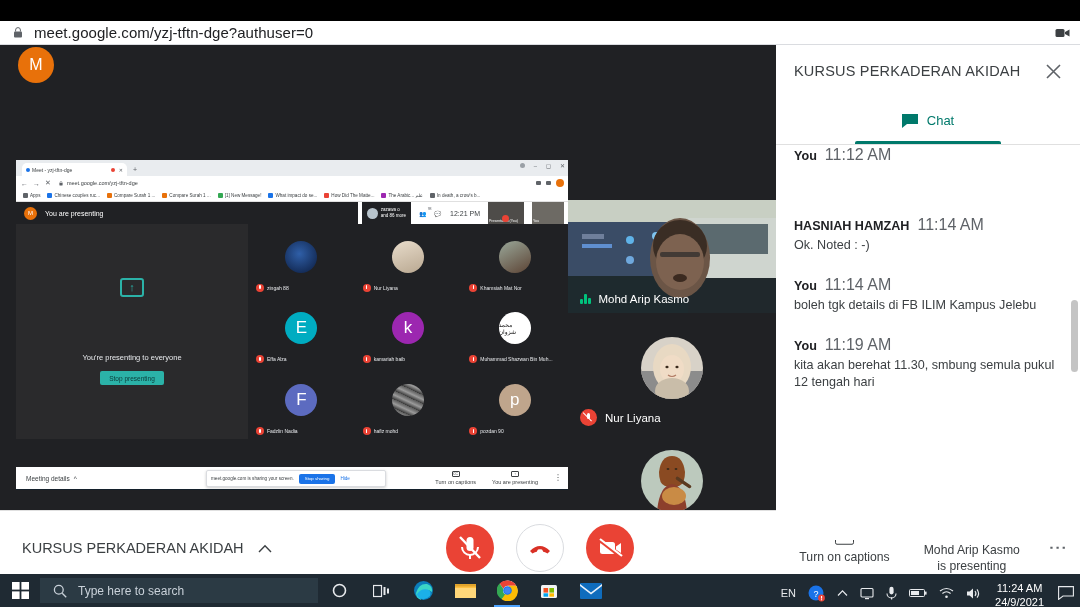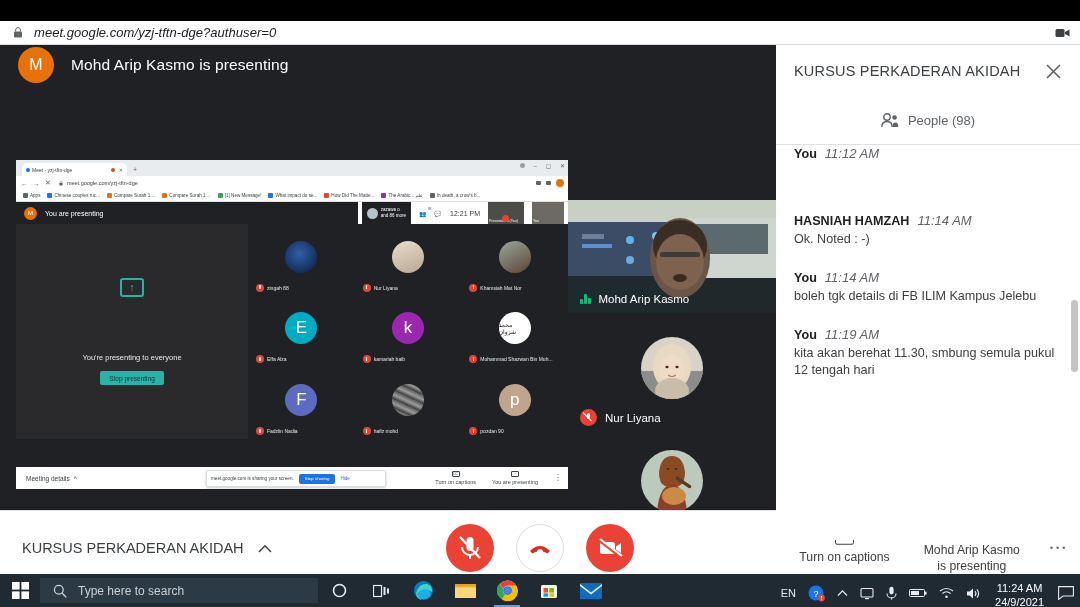--- a/index.html
+++ b/index.html
@@ -33,21 +33,21 @@
   .win-btn{ width:36px;height:21px; display:flex;align-items:center;justify-content:center;
     color:#4a4d50; font-size:11px; }
   .win-btn svg{display:block;}
 
   .chrome-toolbar{
     position:absolute;left:0;top:21px;width:1080px;height:24px;
     background:#fff; display:flex; align-items:center;
     border-bottom:1px solid #dadce0;
   }
   .lock-icon{ margin-left:13px;margin-right:11px; width:10px;height:11px; flex:0 0 auto;}
-  .omnibox-url{ font-size:13px;color:#202124; letter-spacing:0.05px;font-style:italic;}
+  .omnibox-url{ font-size:15px;color:#202124; letter-spacing:0.05px;}
   .omni-right{ position:absolute;right:10px;top:50%;transform:translateY(-50%);
      display:flex;align-items:center;gap:7px;}
 
   
   .meet-body{
     position:absolute;left:0;top:45px;width:1080px;height:562px;background:#202124;
   }
 
   
   .presenter-banner{
@@ -229,21 +229,21 @@
   .chat-tabs{display:flex;height:48px;border-bottom:1px solid #e0e0e0;}
   .ctab{flex:1;display:flex;align-items:center;justify-content:center;gap:9px;
     font-size:13px;color:#5f6368;position:relative;}
   .ctab.active{color:#00796b;}
   .ctab.active::after{content:"";position:absolute;bottom:0;left:26%;width:48%;height:3px;
     background:#00796b;border-radius:2px 2px 0 0;}
   .chat-log{position:absolute;left:0;top:101px;width:304px;height:340px;overflow:hidden;}
   .msg{padding:0 18px;margin-bottom:15px;}
   .msg .hdr{display:flex;align-items:baseline;gap:8px;}
   .msg .who{font-size:12.6px;font-weight:bold;color:#202124;}
-  .msg .tm{font-size:13px;color:#5f6368;font-style:italic;}
+  .msg .tm{font-size:16px;color:#5f6368;}
   .msg .bd{font-size:12.6px;color:#3c4043;margin-top:3px;line-height:1.35;}
   .chat-scroll{position:absolute;right:2px;top:255px;width:7px;height:72px;
      background:#c4c4c4;border-radius:4px;}
   .chat-input-wrap{position:absolute;left:0;bottom:0;width:304px;height:54px;
      border-top:1px solid #e8eaed;display:flex;align-items:center;}
   .chat-input{margin-left:18px;width:218px;font-size:12.6px;color:#9aa0a6;
      border:none;outline:none;background:transparent;padding-bottom:7px;border-bottom:1px solid #e0e0e0;}
   .send-icon{position:absolute;right:22px;top:19px;color:#c6c6c6;}
 
   
@@ -278,21 +278,20 @@
         <rect x="0.5" y="1.5" width="9" height="8" rx="1.5" fill="#3c4043"></rect>
         <path d="M10 4.5 L14.5 2 V9 L10 6.5 Z" fill="#3c4043"></path>
       </svg>
     </div>
   </div>
 
   <div class="meet-body">
 
     <div class="presenter-banner">
       <div class="banner-avatar">M</div>
-      <div class="banner-text">Mohd Arip Kasmo is presenting</div>
     </div>
 
     <div class="stage">
 
       <div class="shared-screen">
 
         <div class="inner-title">
           <div class="inner-tab">
             <span class="inner-tab-dot"></span>
             <span>Meet - yzj-tftn-dge</span>
@@ -616,28 +615,25 @@
 
     <div class="chat-panel">
       <div class="chat-head">
         <div class="chat-title">KURSUS PERKADERAN AKIDAH</div>
         <svg class="chat-close" viewBox="0 0 17 17">
           <path d="M2 2 L15 15 M15 2 L2 15" stroke="#5f6368" stroke-width="1.6"></path>
         </svg>
       </div>
 
       <div class="chat-tabs">
-        <div class="ctab">
-          <svg width="18" height="15" viewBox="0 0 18 15">
-            <circle cx="6" cy="4" r="3.2" fill="none" stroke="#5f6368" stroke-width="1.4"></circle>
-            <path d="M0.8 14 Q0.8 8.5 6 8.5 Q11.2 8.5 11.2 14" fill="none" stroke="#5f6368" stroke-width="1.4"></path>
-            <circle cx="13.6" cy="4.5" r="2.3" fill="#5f6368"></circle>
-            <path d="M11.5 14 Q11.5 9.6 14.4 9.6 Q17.3 9.6 17.3 14" fill="#5f6368"></path>
+        <div class="ctab active">
+          <svg width="16" height="14" viewBox="0 0 16 14">
+            <path d="M0 0 H16 V10 H5 L0 14 Z" fill="#00796b"></path>
           </svg>
-          <span>People (98)</span>
+          <span>Chat</span>
         </div>
       </div>
 
       <div class="chat-log">
         <div class="msg">
           <div class="hdr">
             <span class="who">You</span>
             <span class="tm">11:12 AM</span>
           </div>
           <div class="bd"></div>

